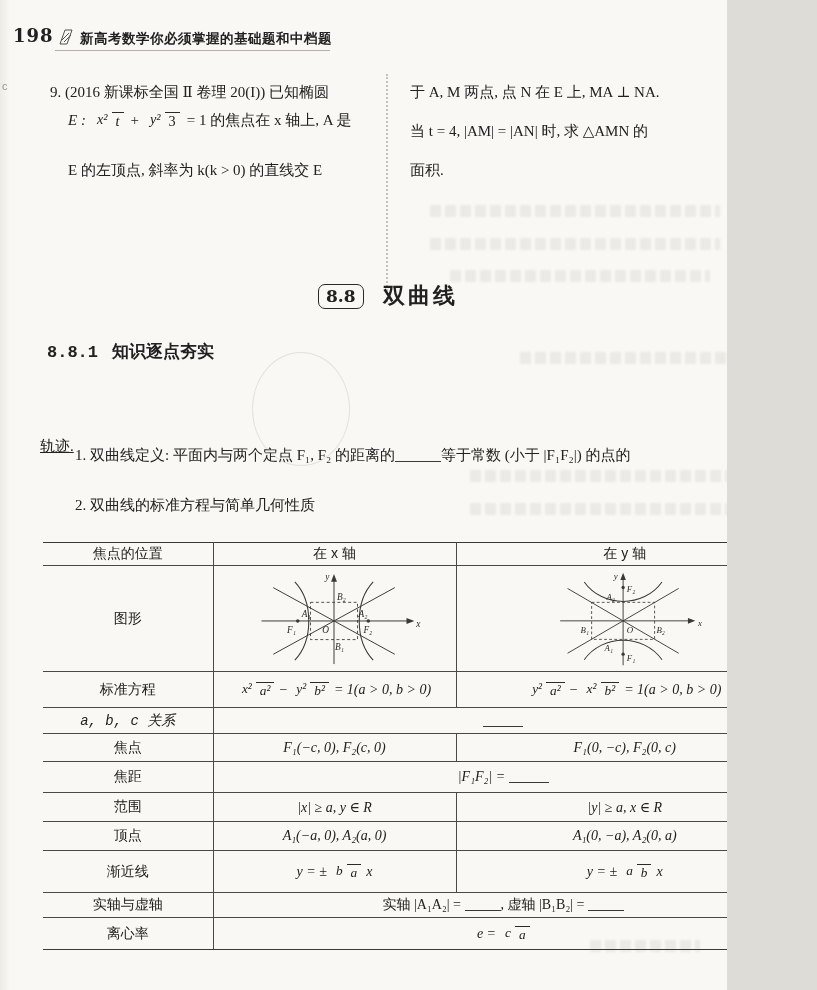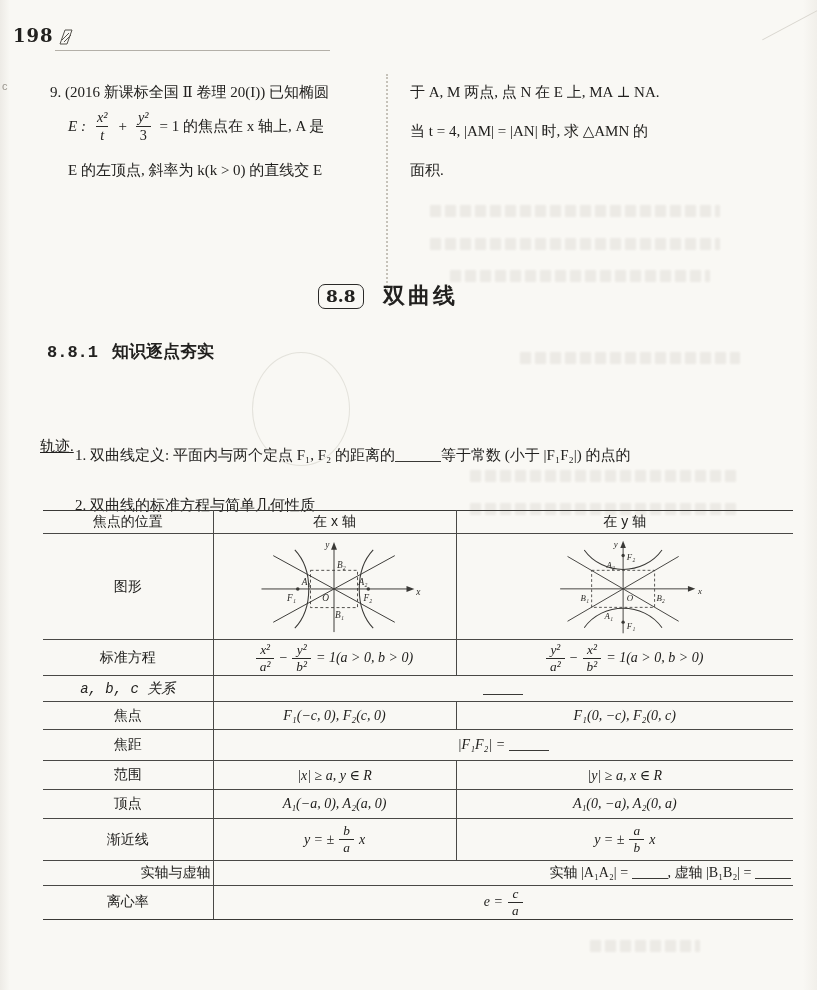--- a/index.html
+++ b/index.html
@@ -1,17 +1,17 @@
 <!DOCTYPE html>
 <html><head>
 <meta charset="utf-8">
 <style>
   html,body{margin:0;padding:0;background:#dedcd7;}
   .page{
-    position:relative; width:817px; height:990px; overflow:hidden;
+    position:relative; width:727px; height:990px; overflow:hidden;
     background:linear-gradient(90deg,#edebe6 0,#f9f8f4 10px 803px,#f1efea 817px),#f9f8f4;
     font-family:"Liberation Serif","DejaVu Serif",serif;
     color:#22211f;
   }
   .abs{position:absolute;}
   
   .hdr-pageno{left:13px;top:25px;font-size:18px;font-weight:bold;letter-spacing:1px;font-family:"DejaVu Serif",serif;}
   .hdr-title{left:80px;top:30px;font-size:13.5px;font-weight:bold;font-family:"Liberation Sans","DejaVu Sans",sans-serif;letter-spacing:.5px;}
   .hdr-rule{left:55px;top:50px;width:275px;height:1px;background:#b4b0a8;}
   .hdr-icon{left:56px;top:28px;}
@@ -20,57 +20,57 @@
   
   .col-divider{left:386px;top:74px;height:228px;border-left:2px dotted #c6c2b9;}
   .ptext{font-size:15px;line-height:1.35;white-space:nowrap;}
   .p-l1{left:50px;top:82px;}
   .p-l2{left:68px;top:110px;display:flex;align-items:center;gap:7px;}
   .p-l3{left:68px;top:160px;}
   .p-r1{left:410px;top:82px;}
   .p-r2{left:410px;top:121px;}
   .p-r3{left:410px;top:160px;}
   
-  .frac{display:inline-flex;flex-direction:column;align-items:center;vertical-align:middle;line-height:1.05;font-size:.95em;}
+  .frac{display:inline-flex;flex-direction:row;align-items:center;vertical-align:middle;line-height:1.05;font-size:.95em;}
   .frac .num{display:block;padding:0 4px 1px;}
   .frac .den{display:block;border-top:1px solid #2a2a28;padding:1px 4px 0;}
   .eqline{display:inline-flex;align-items:center;gap:5px;white-space:nowrap;}
   
   .blank{display:inline-block;border-bottom:1px solid #3a3936;height:13px;vertical-align:-2px;}
   .w46{width:46px;} .w40{width:40px;} .w36{width:36px;}
   
   .sec-box{left:318px;top:284px;border:1.6px solid #2b2a28;border-radius:7px;padding:1px 7px 2px;
     font-size:17px;font-weight:bold;font-family:"DejaVu Serif",serif;background:#f9f8f4;}
   .sec-title{left:383px;top:281px;font-size:22px;font-weight:bold;letter-spacing:3px;
     font-family:"Liberation Sans","DejaVu Sans",sans-serif;}
   .subsec{left:47px;top:340px;font-size:17px;font-weight:bold;font-family:Liberation Mono, monospace;}
   .subsec .t{margin-left:14px;}
   
   .def-l1{left:75px;top:399px;font-size:15px;white-space:nowrap;margin-top:47px;}
   .def-l2{left:40px;top:437px;font-size:15px;text-decoration:underline;}
   .item2{left:75px;top:496px;font-size:15px;}
   
-  .ktable-wrap{left:43px;top:510px;width:750px;}
+  .ktable-wrap{left:43px;top:542px;width:750px;}
   table.ktable{border-collapse:collapse;width:750px;table-layout:fixed;font-size:14px;}
   table.ktable td{border-top:1px solid #4a4946;border-bottom:1px solid #4a4946;text-align:center;vertical-align:middle;padding:1px 2px;}
   table.ktable tr.rh-head td{border-top:1.7px solid #3a3936;}
   table.ktable tr.rh-ecc td{border-bottom:1.7px solid #3a3936;}
   td.vr{border-right:1.1px solid #4a4946;}
   td.lab{font-family:Liberation Mono, monospace;font-size:14px;}
   tr.rh-head td{height:20px;font-family:"Liberation Sans","DejaVu Sans",sans-serif;}
   tr.rh-graph td{height:103px;}
   tr.rh-stdeq td{height:33px;}
   tr.rh-abc td{height:23px;}
   tr.rh-foci td{height:25px;}
   tr.rh-focal td{height:28px;}
   tr.rh-range td{height:26px;}
   tr.rh-symm td{height:22px;}
   tr.rh-vert td{height:26px;}
   tr.rh-asym td{height:39px;}
-  tr.rh-axes td{height:22px;text-align:right;}
+  tr.rh-axes td{height:22px;}
   tr.rh-ecc td{height:29px;}
   .mathit{font-style:italic;}
   
   .fig svg{display:block;margin:0 auto;}
   .fig text{font-family:"Liberation Serif","DejaVu Serif",serif;font-style:italic;font-size:9.5px;fill:#2a2926;}
   .fig line,.fig path{stroke:#3a3936;fill:none;}
   
   .ghost{background:repeating-linear-gradient(90deg,#ccc8c0 0 11px,transparent 11px 15px);
     height:12px;opacity:.28;filter:blur(1px);}
   .ghost-circle{width:96px;height:112px;border:1.5px solid #d2cfc7;border-radius:50%;opacity:.55;}
@@ -89,20 +89,21 @@
   <div class="abs ghost" style="left:470px;top:503px;width:270px;"></div>
   <div class="abs ghost" style="left:590px;top:940px;width:110px;"></div>
   <div class="abs ghost-circle" style="left:252px;top:352px;"></div>
 
   <div class="abs hdr-pageno">198</div>
   <svg class="abs hdr-icon" width="20" height="18">
     <polygon points="4,16 9,2 16,2 11,16" fill="none" stroke="#55524c" stroke-width="1"></polygon>
     <line x1="6" y1="12" x2="13" y2="5" stroke="#55524c" stroke-width="1"></line>
     <line x1="8" y1="14" x2="15" y2="7" stroke="#55524c" stroke-width="1"></line>
   </svg>
+  <div class="abs hdr-title">新高考数学你必须掌握的基础题和中档题</div>
   <div class="abs hdr-rule"></div>
   <div class="abs margin-c">c</div>
 
   <div class="abs col-divider"></div>
 
   <div class="abs ptext p-l1">9. (2016 新课标全国 Ⅱ 卷理 20(I)) 已知椭圆</div>
   <div class="abs ptext p-l2">
     <span class="mathit">E :</span>
     <span class="frac">
         <span class="num mathit">x²</span>

